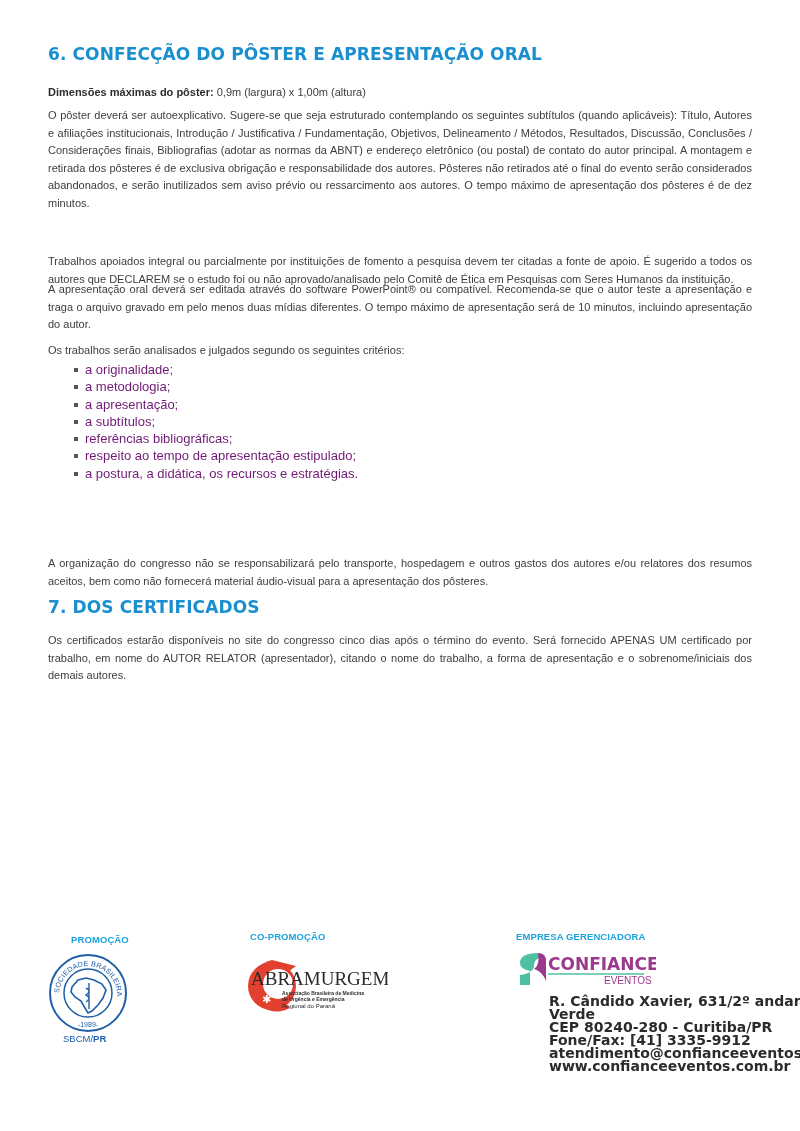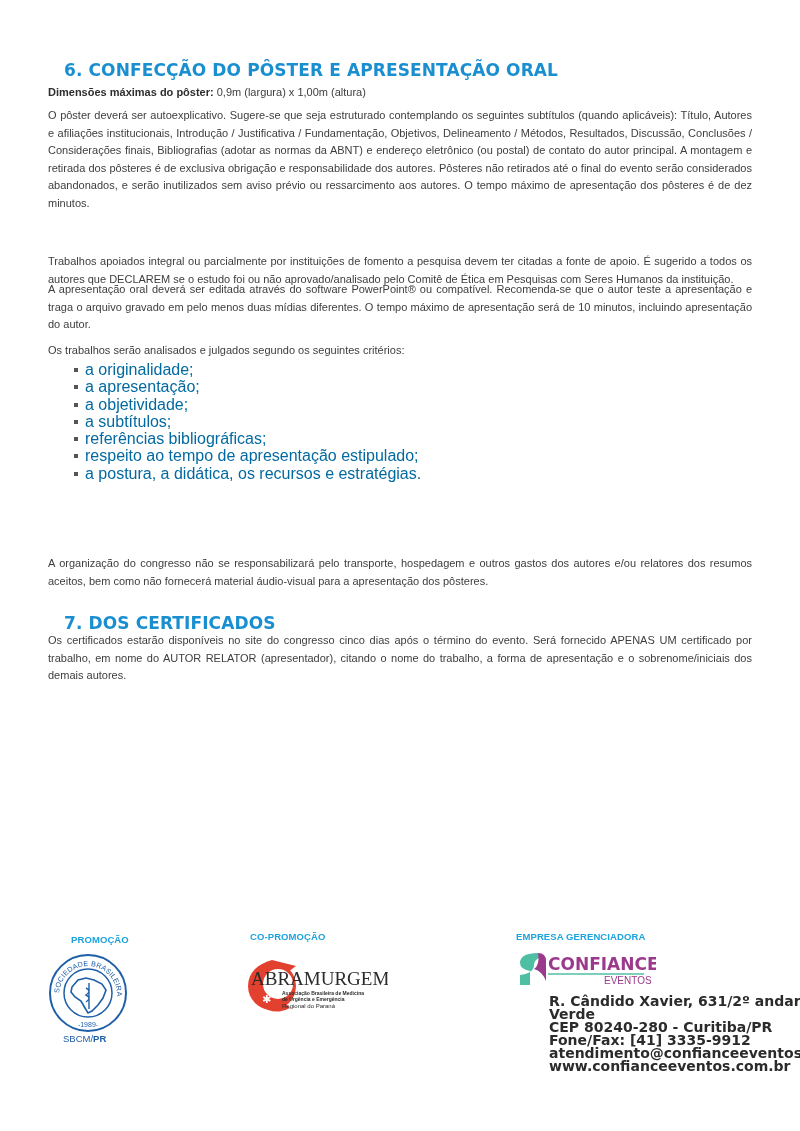--- a/index.html
+++ b/index.html
@@ -1,31 +1,31 @@
 <!DOCTYPE html>
 <html><head>
   <meta charset="utf-8">
   <style>
     html, body { margin: 0; padding: 0; background: #ffffff; }
     body { width: 800px; height: 1131px; position: relative; overflow: hidden;
       font-family: "Liberation Sans", sans-serif; color: #3a3a3a; }
     .page { position: absolute; left: 48px; top: 0; width: 704px; }
     h2.section-title { font-family: "DejaVu Sans", sans-serif; font-weight: bold; color: #1a8fd0;
-      font-size: 17px; margin: 16px; letter-spacing: 0.1px; }
+      font-size: 17px; margin: 0; letter-spacing: 0.1px; }
     #sec6-title { position: absolute; top: 44px; left: 0; }
     #sec7-title { position: absolute; top: 597px; left: 0; }
     p { margin: 0; font-size: 11px; line-height: 17.6px; text-align: justify; color: #3d3d3d; }
     .dims { position: absolute; top: 84px; left: 0; }
     .dims b { color: #2e2e2e; }
     #p1 { position: absolute; top: 107px; left: 0; width: 704px; }
     #p2 { position: absolute; top: 221px; left: 0; width: 704px; margin-top: 32px; }
     #p3 { position: absolute; top: 281px; left: 0; width: 704px; }
     #p4 { position: absolute; top: 342px; left: 0; width: 704px; }
     ul.criteria { position: absolute; top: 361px; left: 26px; margin: 0; padding: 0; list-style: none; }
-    ul.criteria li { font-size: 16px; line-height: 17.3px; color: #0369a1; position: relative; padding-left: 11px; }
+    ul.criteria li { font-size: 13px; line-height: 17.3px; color: #701a75; position: relative; padding-left: 11px; }
     ul.criteria li::before { content: ""; position: absolute; left: 0; top: 7px; width: 4px; height: 4px; background: #555; }
     #p5 { position: absolute; top: 510px; left: 0; width: 704px; margin-top: 45px; }
     #p6 { position: absolute; top: 632px; left: 0; width: 704px; }
 
     .footer-label { position: absolute; font-size: 9.5px; font-weight: bold; color: #1aa3df; letter-spacing: 0.1px; }
     #lbl-promo { left: 48px; top: 934px; padding-left: 23px; }
     #lbl-copromo { left: 250px; top: 931px; }
     #lbl-empresa { left: 516px; top: 931px; }
 
     .sbcm-logo { position: absolute; left: 48px; top: 953px; width: 80px; height: 80px; }
@@ -46,22 +46,22 @@
 
   <p class="dims"><b>Dimensões máximas do pôster:</b><span> 0,9m (largura) x 1,00m (altura)</span></p>
 
   <p id="p1">O pôster deverá ser autoexplicativo. Sugere-se que seja estruturado contemplando os seguintes subtítulos (quando aplicáveis): Título, Autores e afiliações institucionais, Introdução / Justificativa / Fundamentação, Objetivos, Delineamento / Métodos, Resultados, Discussão, Conclusões / Considerações finais, Bibliografias (adotar as normas da ABNT) e endereço eletrônico (ou postal) de contato do autor principal. A montagem e retirada dos pôsteres é de exclusiva obrigação e responsabilidade dos autores. Pôsteres não retirados até o final do evento serão considerados abandonados, e serão inutilizados sem aviso prévio ou ressarcimento aos autores. O tempo máximo de apresentação dos pôsteres é de dez minutos.</p>
   <p id="p2">Trabalhos apoiados integral ou parcialmente por instituições de fomento a pesquisa devem ter citadas a fonte de apoio. É sugerido a todos os autores que DECLAREM se o estudo foi ou não aprovado/analisado pelo Comitê de Ética em Pesquisas com Seres Humanos da instituição.</p>
   <p id="p3">A apresentação oral deverá ser editada através do software PowerPoint® ou compatível. Recomenda-se que o autor teste a apresentação e traga o arquivo gravado em pelo menos duas mídias diferentes. O tempo máximo de apresentação será de 10 minutos, incluindo apresentação do autor.</p>
   <p id="p4">Os trabalhos serão analisados e julgados segundo os seguintes critérios:</p>
 
   <ul class="criteria">
     <li>a originalidade;</li>
+    <li>a metodologia;</li>
     <li>a apresentação;</li>
-    <li>a objetividade;</li>
     <li>a subtítulos;</li>
     <li>referências bibliográficas;</li>
     <li>respeito ao tempo de apresentação estipulado;</li>
     <li>a postura, a didática, os recursos e estratégias.</li>
   </ul>
 
   <p id="p5">A organização do congresso não se responsabilizará pelo transporte, hospedagem e outros gastos dos autores e/ou relatores dos resumos aceitos, bem como não fornecerá material áudio-visual para a apresentação dos pôsteres.</p>
 
   <h2 id="sec7-title" class="section-title">7. DOS CERTIFICADOS</h2>
   <p id="p6">Os certificados estarão disponíveis no site do congresso cinco dias após o término do evento. Será fornecido APENAS UM certificado por trabalho, em nome do AUTOR RELATOR (apresentador), citando o nome do trabalho, a forma de apresentação e o sobrenome/iniciais dos demais autores.</p>

